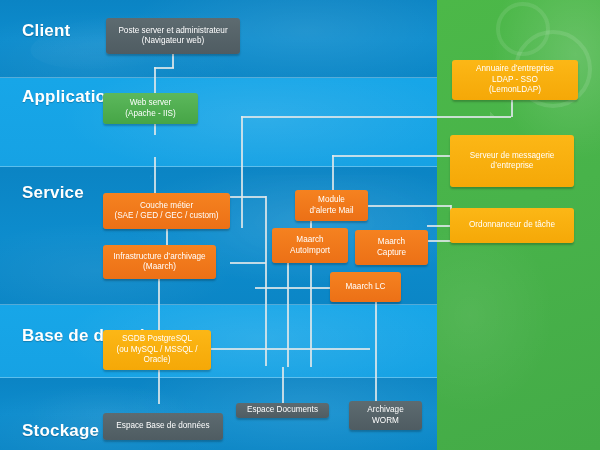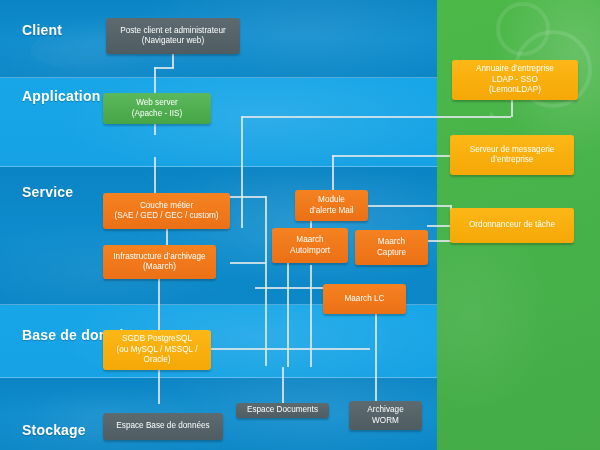--- a/index.html
+++ b/index.html
@@ -35,21 +35,21 @@
       linear-gradient(115deg, rgba(255,255,255,.10) 0 2px, rgba(255,255,255,0) 2px 26px),
       radial-gradient(ellipse at 60% 40%, rgba(255,255,255,.10), rgba(255,255,255,0) 70%);}
   .tx3{left:120px;top:300px;width:320px;height:120px;
     background:
       linear-gradient(58deg, rgba(255,255,255,.12) 0 2px, rgba(255,255,255,0) 2px 40px),
       linear-gradient(-58deg, rgba(255,255,255,.10) 0 2px, rgba(255,255,255,0) 2px 52px);}
   .tx4{left:20px;top:382px;width:180px;height:65px;
     background:radial-gradient(ellipse at 50% 50%, rgba(255,255,255,.13), rgba(255,255,255,0) 66%);}
 
   .band-label{
-    position:absolute;left:22px;color:#ffffff;font-weight:bold;font-size:14px;
+    position:absolute;left:22px;color:#ffffff;font-weight:bold;font-size:17px;
     line-height:13px;letter-spacing:.2px;text-shadow:0 1px 1px rgba(0,0,0,.22);
   }
 
   
   #green{
     position:absolute;left:437px;top:0;width:163px;height:450px;
     background:
       radial-gradient(ellipse 120px 150px at 85% 12%, rgba(255,255,255,.16), rgba(255,255,255,0) 70%),
       radial-gradient(ellipse 120px 140px at 20% 70%, rgba(255,255,255,.07), rgba(255,255,255,0) 70%),
       linear-gradient(160deg,#4cb848 0%,#48b34a 45%,#44ab47 100%);
@@ -157,26 +157,26 @@
   <div class="ln lnv" style="left:158px;top:370px;height:34px;"></div>
 
   <div class="ln lnv" style="left:158px;top:278px;height:52px;"></div>
 
   <div class="ln lnv" style="left:375px;top:302px;height:102px;"></div>
 
   <div class="ln lnv" style="left:282px;top:367px;height:37px;"></div>
 
   <div class="node grey" style="left:106px;top:18px;width:134px;height:36px;">
     <div>
-      <span>Poste client et administrateur</span>
+      <span>Poste server et administrateur</span>
       <span>(Navigateur web)</span>
     </div>
   </div>
 
-  <div class="node green" style="left:103px;top:93px;width:108px;height:31px;">
+  <div class="node green" style="left:103px;top:93px;width:95px;height:31px;">
     <div>
       <span>Web server</span>
       <span>(Apache - IIS)</span>
     </div>
   </div>
 
 
   <div class="node orange" style="left:103px;top:193px;width:127px;height:36px;">
     <div>
       <span>Couche métier</span>
@@ -205,21 +205,21 @@
     </div>
   </div>
 
   <div class="node orange" style="left:355px;top:230px;width:73px;height:35px;">
     <div>
       <span>Maarch</span>
       <span>Capture</span>
     </div>
   </div>
 
-  <div class="node orange" style="left:323px;top:272px;width:83px;height:30px;margin-top:12px;">
+  <div class="node orange" style="left:330px;top:272px;width:71px;height:30px;">
     <span>Maarch LC</span>
   </div>
 
   <div class="node amber" style="left:103px;top:330px;width:108px;height:40px;">
     <div>
       <span>SGDB PostgreSQL</span>
       <span>(ou MySQL / MSSQL /</span>
       <span>Oracle)</span>
     </div>
   </div>
@@ -240,21 +240,21 @@
   </div>
 
   <div class="node amber" style="left:452px;top:60px;width:126px;height:40px;">
     <div>
       <span>Annuaire d’entreprise</span>
       <span>LDAP - SSO</span>
       <span>(LemonLDAP)</span>
     </div>
   </div>
 
-  <div class="node amber" style="left:450px;top:135px;width:124px;height:40px;">
+  <div class="node amber" style="left:450px;top:135px;width:124px;height:52px;">
     <div>
       <span>Serveur de messagerie</span>
       <span>d’entreprise</span>
     </div>
   </div>
 
   <div class="node amber" style="left:450px;top:208px;width:124px;height:35px;">
     <span>Ordonnanceur de tâche</span>
   </div>
 

